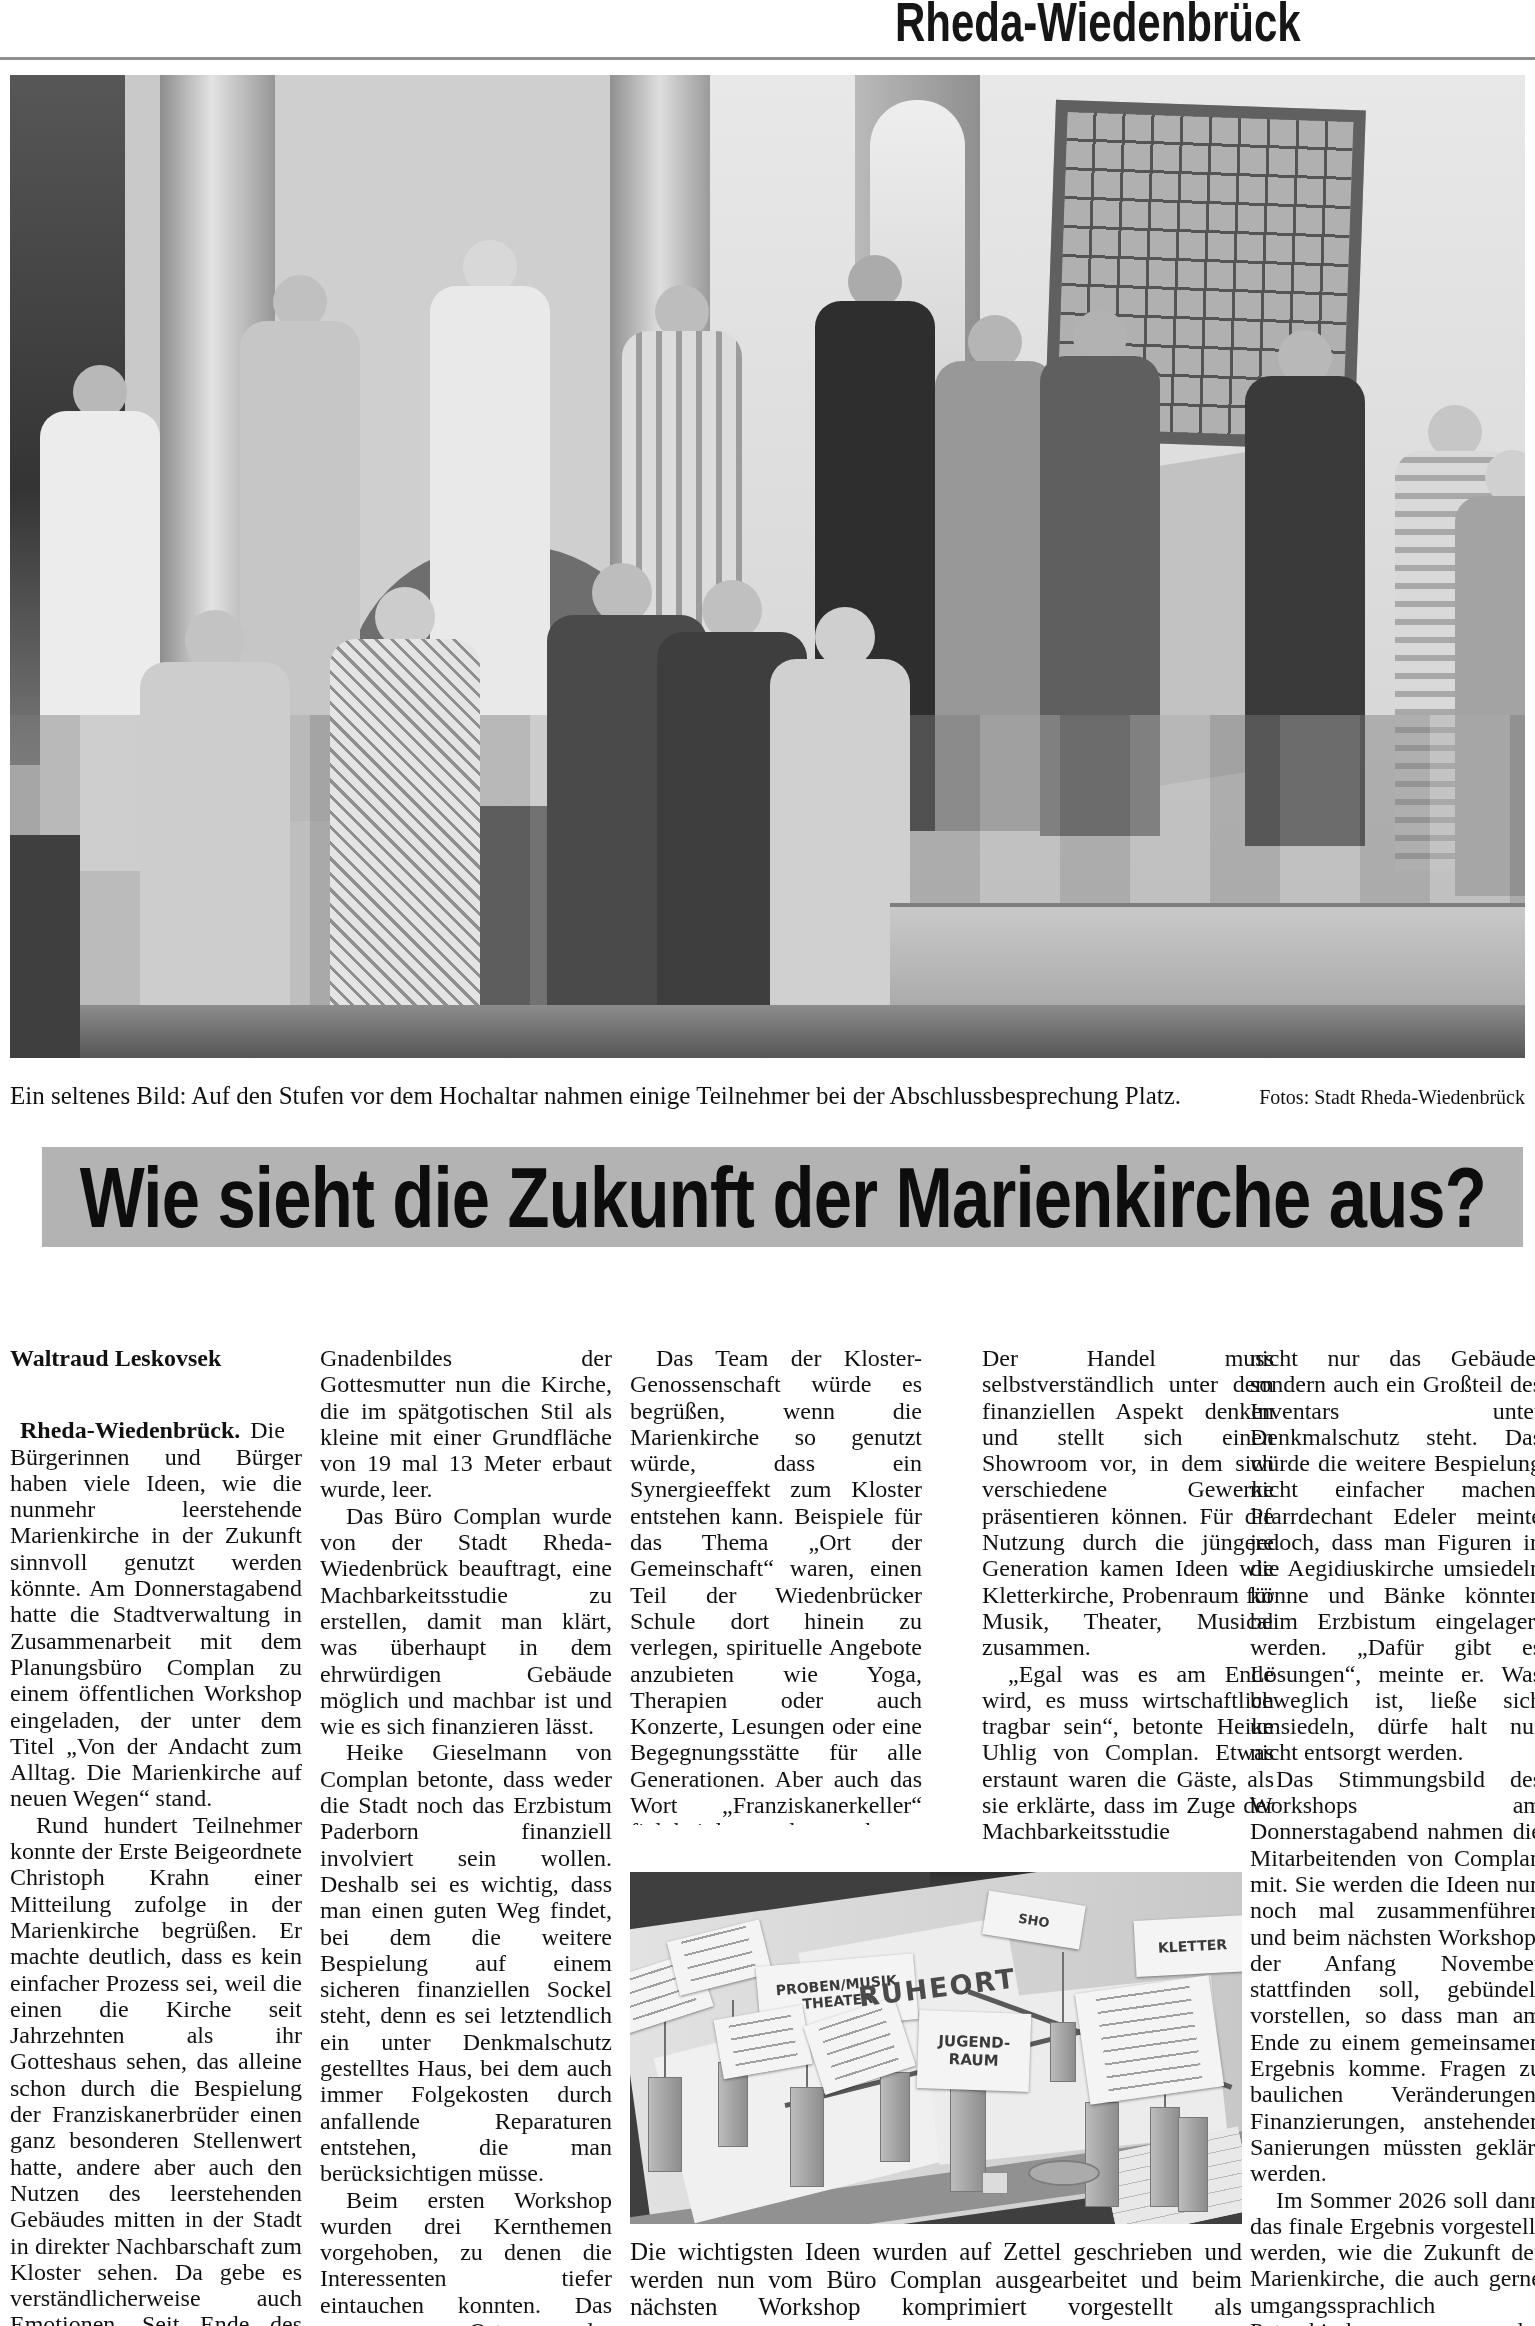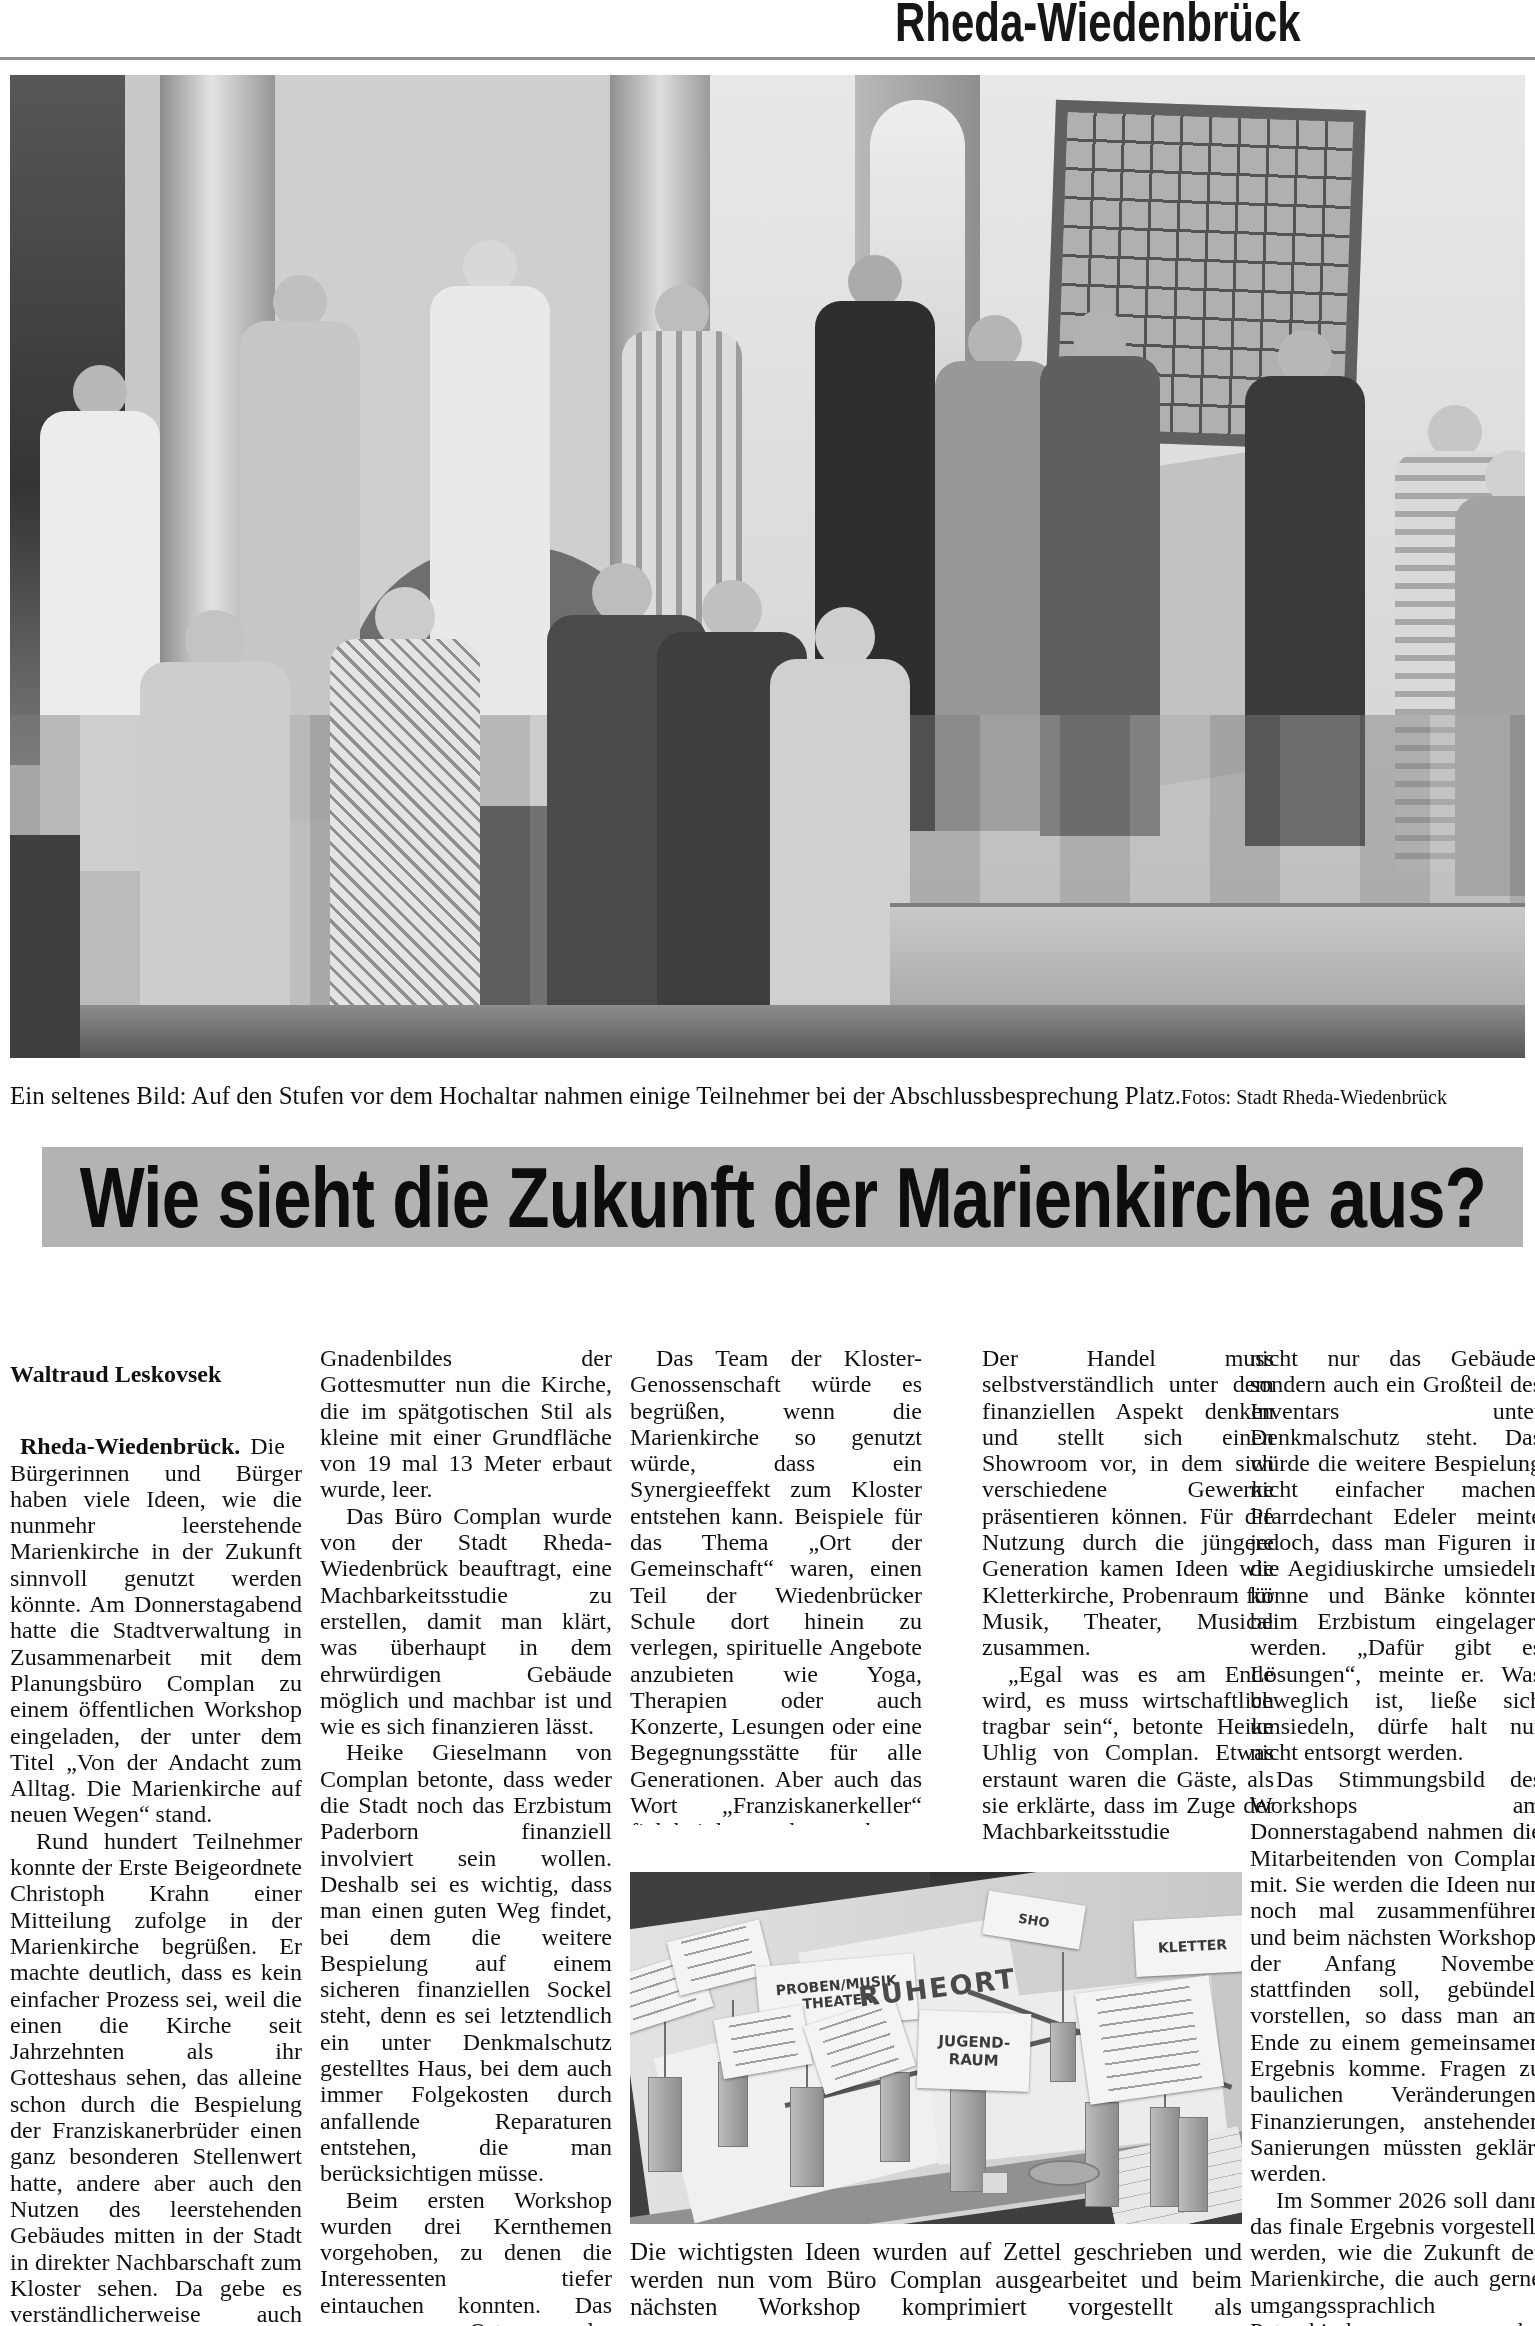--- a/index.html
+++ b/index.html
@@ -20,21 +20,21 @@
   }
   .rule { position:absolute; left:0; top:57px; width:1535px; height:3px; background:var(--rule); }
 
   
   .photo1 { position:absolute; left:10px; top:75px; width:1515px; height:983px; background:#c9c9c9; overflow:hidden; }
   .fig, .shape { position:absolute; }
   .head { position:absolute; border-radius:50%; }
   .torso { position:absolute; border-radius:26px 26px 0 0; }
 
   
-  .caprow { position:absolute; left:10px; top:1082px; width:1515px; display:flex; justify-content:flex-start; align-items:baseline;font-family:Liberation Serif, serif; }
+  .caprow { position:absolute; left:10px; top:1082px; width:1515px; display:flex; justify-content:space-between; align-items:baseline;font-family:Liberation Serif, serif; }
   .cap1 { font-size:25px; }
   .credit { font-size:20px; }
 
   
   .hl { position:absolute; left:42px; top:1147px; width:1481px; height:100px; background:var(--highlight);
         display:flex; align-items:center; justify-content:center; overflow:visible; }
   .hl span {
     display:inline-block; white-space:nowrap;
     font-family:"Liberation Sans", sans-serif; font-weight:bold; font-size:86px; letter-spacing:-1px;
     transform:scaleX(.8); transform-origin:center; color:#0d0d0d;
@@ -43,21 +43,21 @@
   
   .subhl { position:absolute; left:0; top:1252px; width:1535px; display:flex; flex-direction:column; align-items:center; gap:3px; }
   .subhl span { background:var(--highlight); font-size:31px; line-height:39px; padding:0 12px; color:#0d0d0d; }
 
   
   .col { position:absolute; top:1345px; width:292px; height:981px; overflow:hidden;
          font-size:24px; line-height:26.3px; text-align:justify;
          hyphens:auto; -webkit-hyphens:auto; word-break:normal; }
   .c1 { left:10px; }  .c2 { left:320px; }  .c3 { left:630px; height:480px; }
   .c4 { left:940px; height:505px;margin-left:42px; }  .c5 { left:1250px; }
-  .byline { font-weight:bold; margin:16px 0 46px 0; }
+  .byline { font-weight:bold; margin:0 0 46px 0; }
   .para { margin:0; }
   .ind { text-indent:26px; }
   .dateline { padding-right:10px;margin-left:10px; }
 
   
   .photo2 { position:absolute; left:630px; top:1872px; width:612px; height:352px; background:#3f3f3f; overflow:hidden; }
   .card { position:absolute; background:#f4f4f4; box-shadow:0 1px 3px rgba(0,0,0,.45);
           display:flex; align-items:center; justify-content:center; text-align:center;
           font-family:"DejaVu Sans", sans-serif; color:#3a3a3a; }
   .squig { background-image:repeating-linear-gradient(0deg, transparent 0 11px, #9f9f9f 11px 13px);

